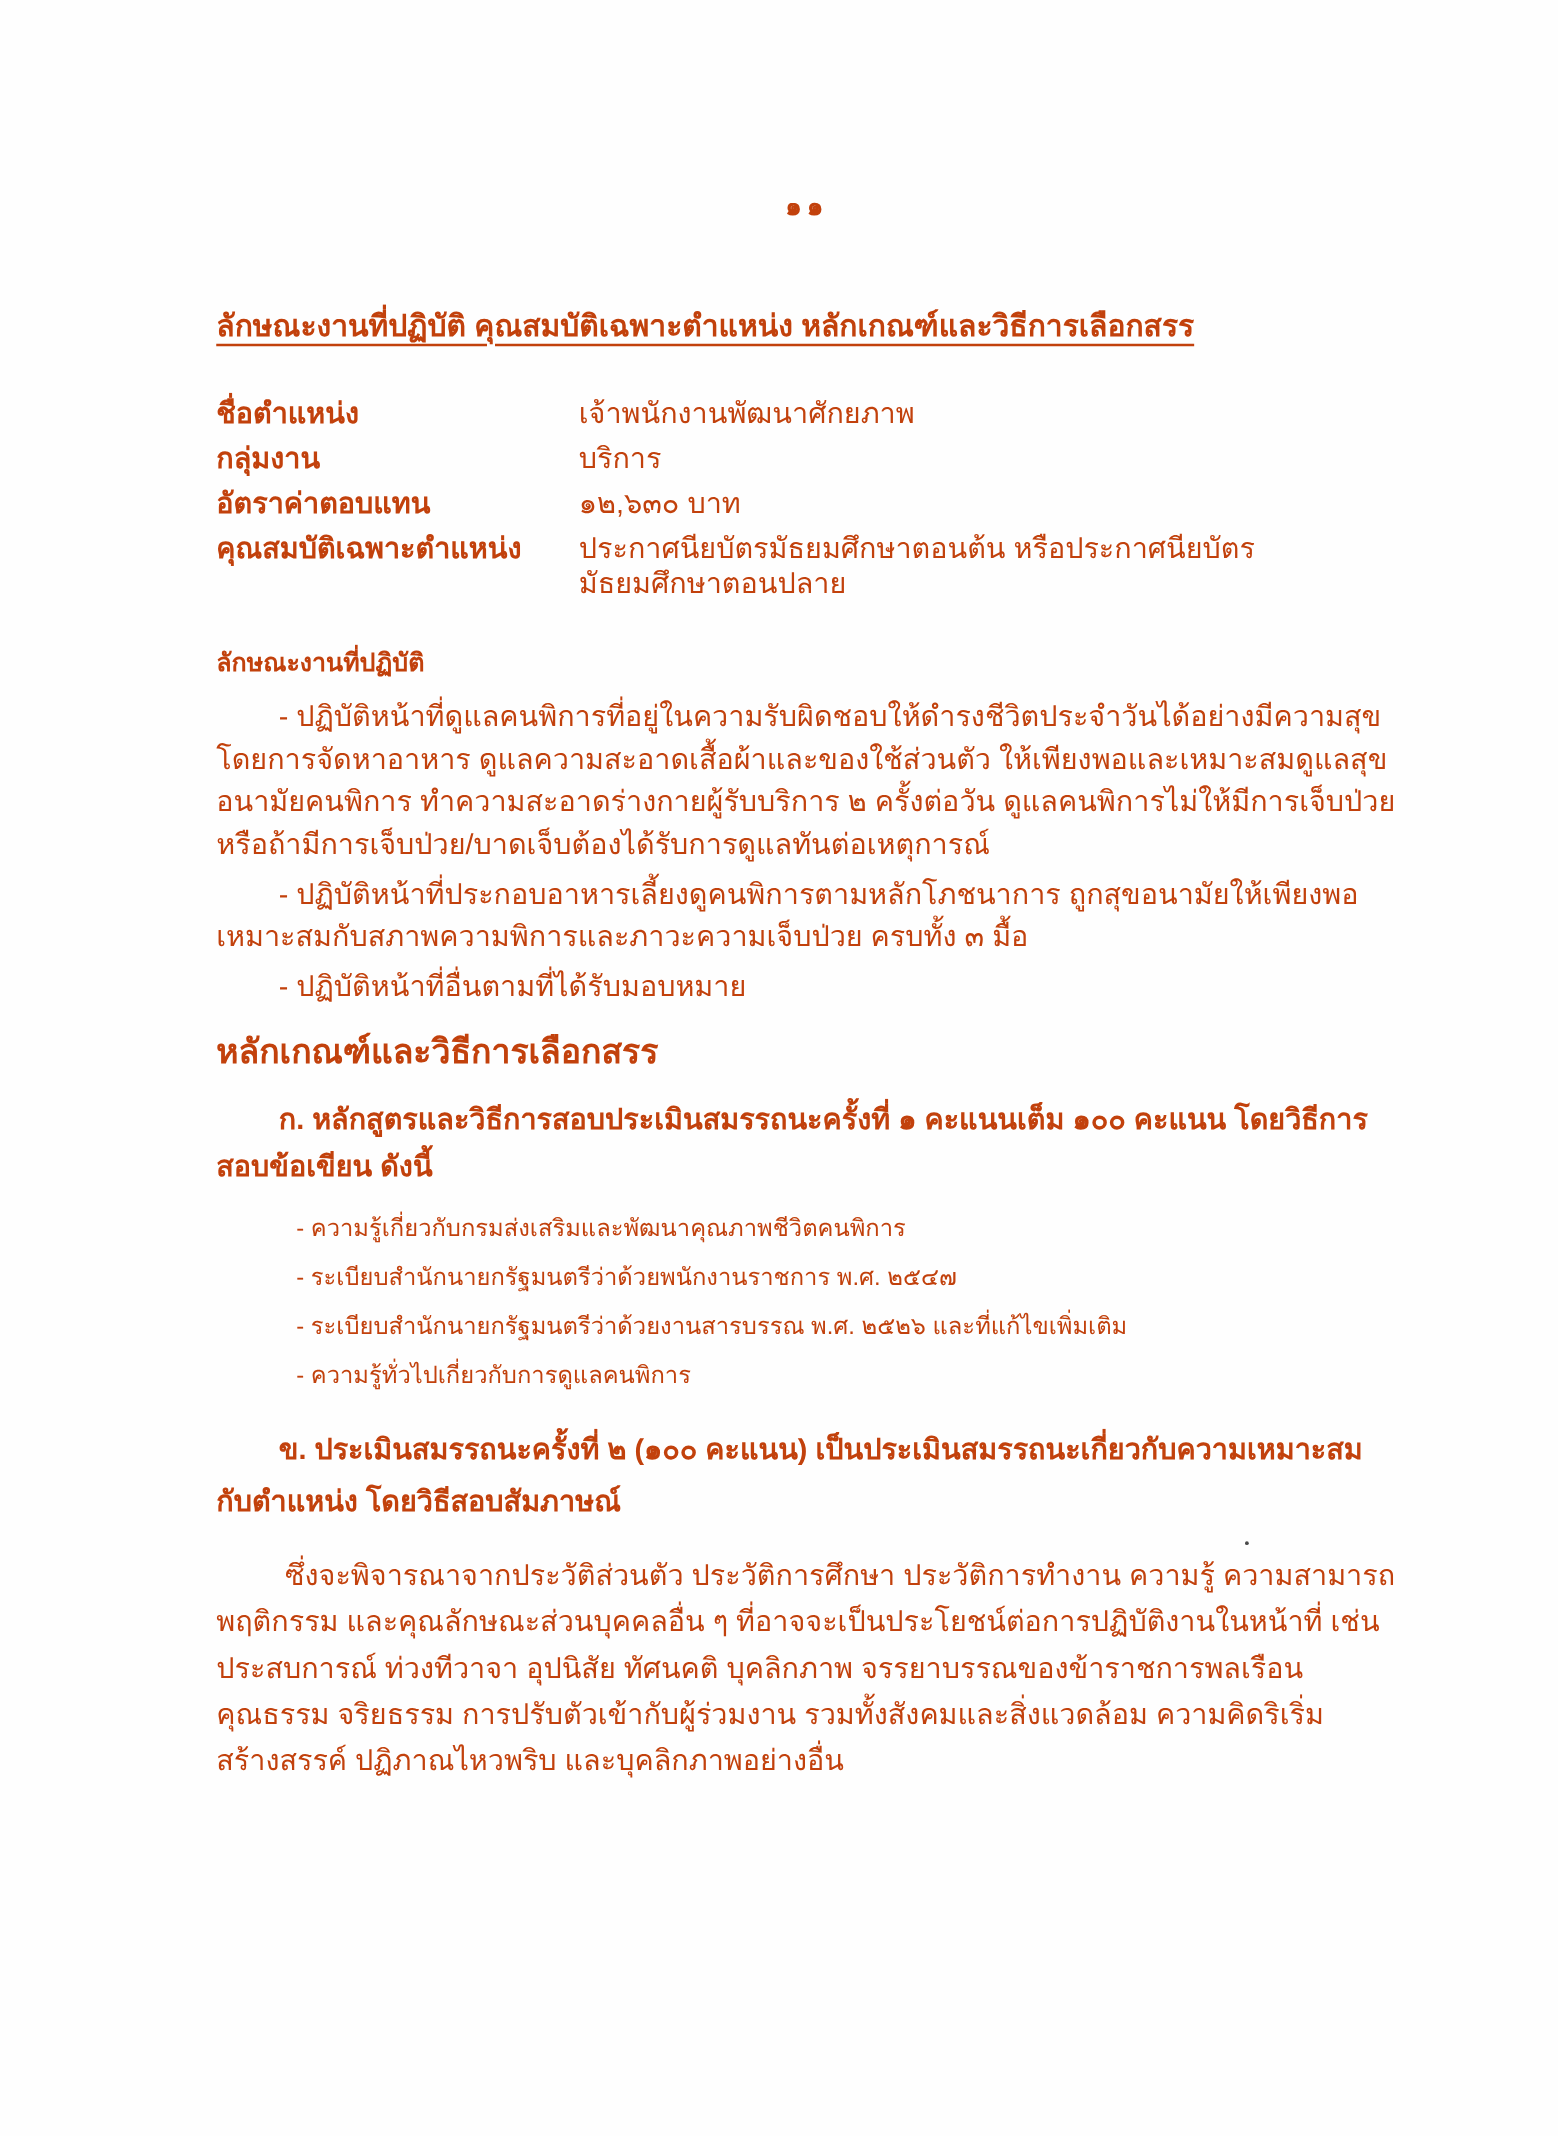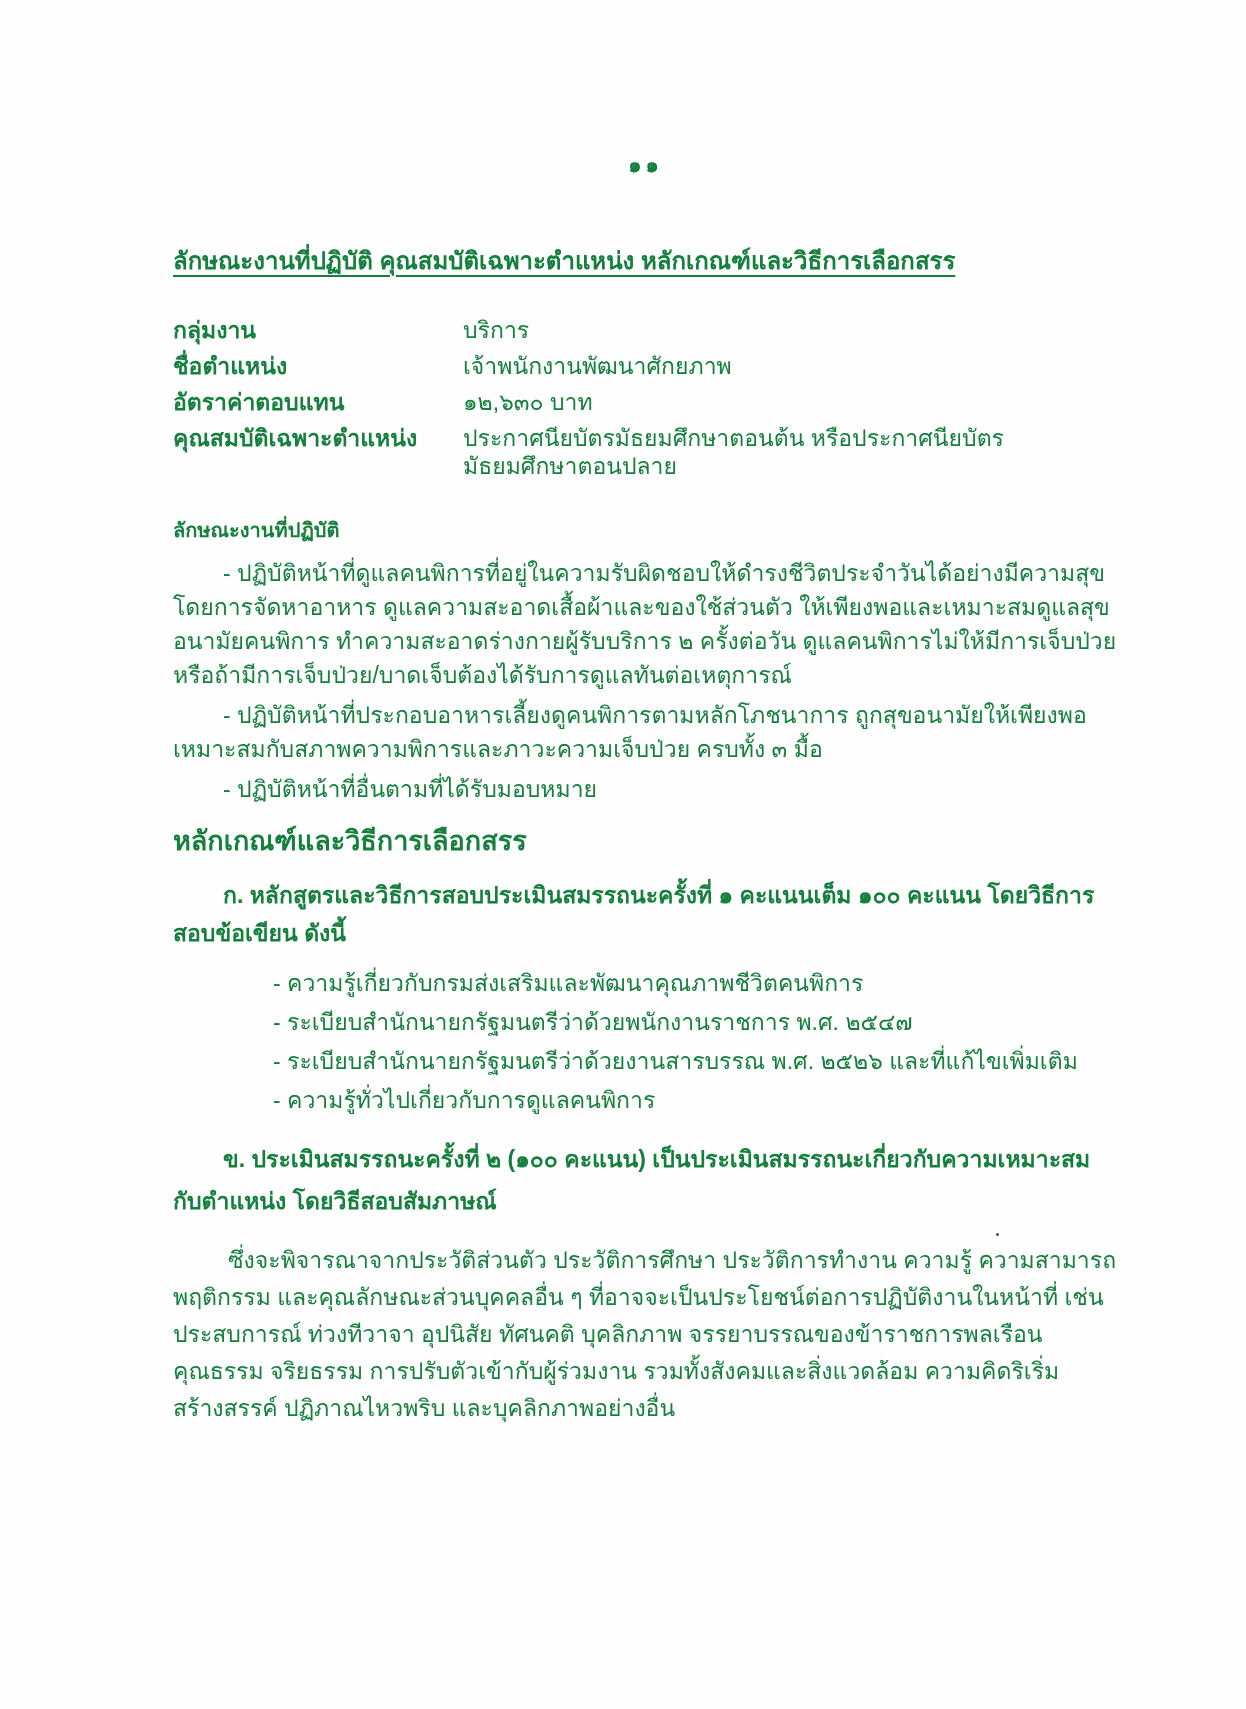--- a/index.html
+++ b/index.html
@@ -5,21 +5,21 @@
   * { margin: 0; padding: 0; box-sizing: border-box; }
   html, body {
     background: #ffffff;
     font-family: "Liberation Sans", sans-serif;
   }
   .page {
     position: relative;
     width: 1246px;
     height: 1709px;
     background: #fefefe;
-    color: #15803d;
+    color: #c2410c;
     overflow: hidden;
   }
   .content {
     position: absolute;
     left: 173px;
     top: 0;
     width: 945px;
   }
   .page-number {
     padding-top: 148px;
@@ -74,23 +74,22 @@
     font-size: 23px;
     font-weight: bold;
     line-height: 38px;
     text-indent: 50px;
   }
   .topics {
     margin-top: 12px;
     padding-left: 64px;
   }
   .topic-item {
-    font-size: 23px;
+    font-size: 19px;
     line-height: 39px;
-    margin-left: 36px;
   }
   .part-b-intro {
     margin-top: 18px;
     font-size: 23px;
     font-weight: bold;
     line-height: 42px;
     text-indent: 50px;
   }
   .consideration {
     margin-top: 20px;
@@ -113,26 +112,26 @@
 
 <div class="page">
   <div class="content">
 
     <div class="page-number">๑๑</div>
 
     <div class="main-heading">ลักษณะงานที่ปฏิบัติ คุณสมบัติเฉพาะตำแหน่ง หลักเกณฑ์และวิธีการเลือกสรร</div>
 
     <div class="details">
       <div class="detail-row">
+        <div class="detail-label">ชื่อตำแหน่ง</div>
+        <div class="detail-value">เจ้าพนักงานพัฒนาศักยภาพ</div>
+      </div>
+      <div class="detail-row">
         <div class="detail-label">กลุ่มงาน</div>
         <div class="detail-value">บริการ</div>
-      </div>
-      <div class="detail-row">
-        <div class="detail-label">ชื่อตำแหน่ง</div>
-        <div class="detail-value">เจ้าพนักงานพัฒนาศักยภาพ</div>
       </div>
       <div class="detail-row">
         <div class="detail-label">อัตราค่าตอบแทน</div>
         <div class="detail-value">๑๒,๖๓๐ บาท</div>
       </div>
       <div class="detail-row">
         <div class="detail-label">คุณสมบัติเฉพาะตำแหน่ง</div>
         <div class="detail-value">ประกาศนียบัตรมัธยมศึกษาตอนต้น หรือประกาศนียบัตรมัธยมศึกษาตอนปลาย</div>
       </div>
     </div>

